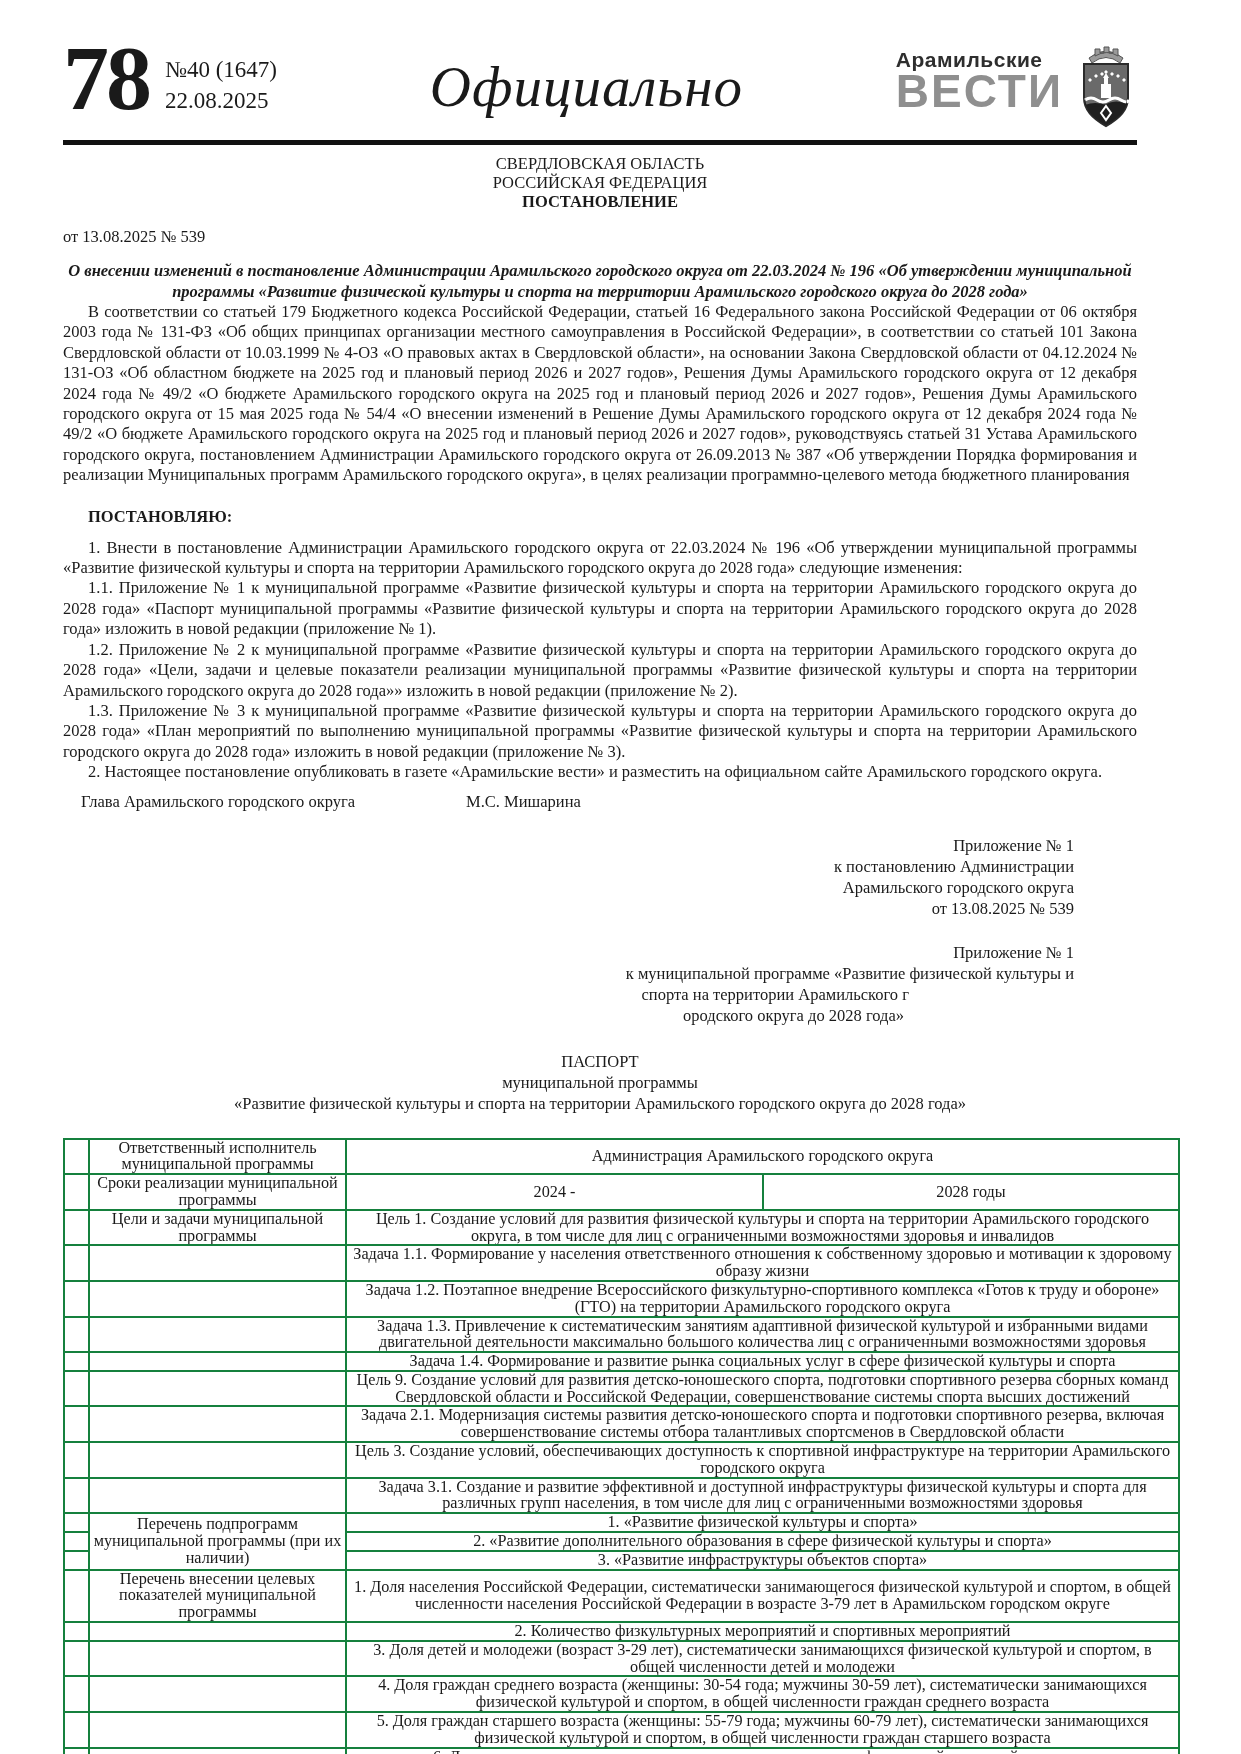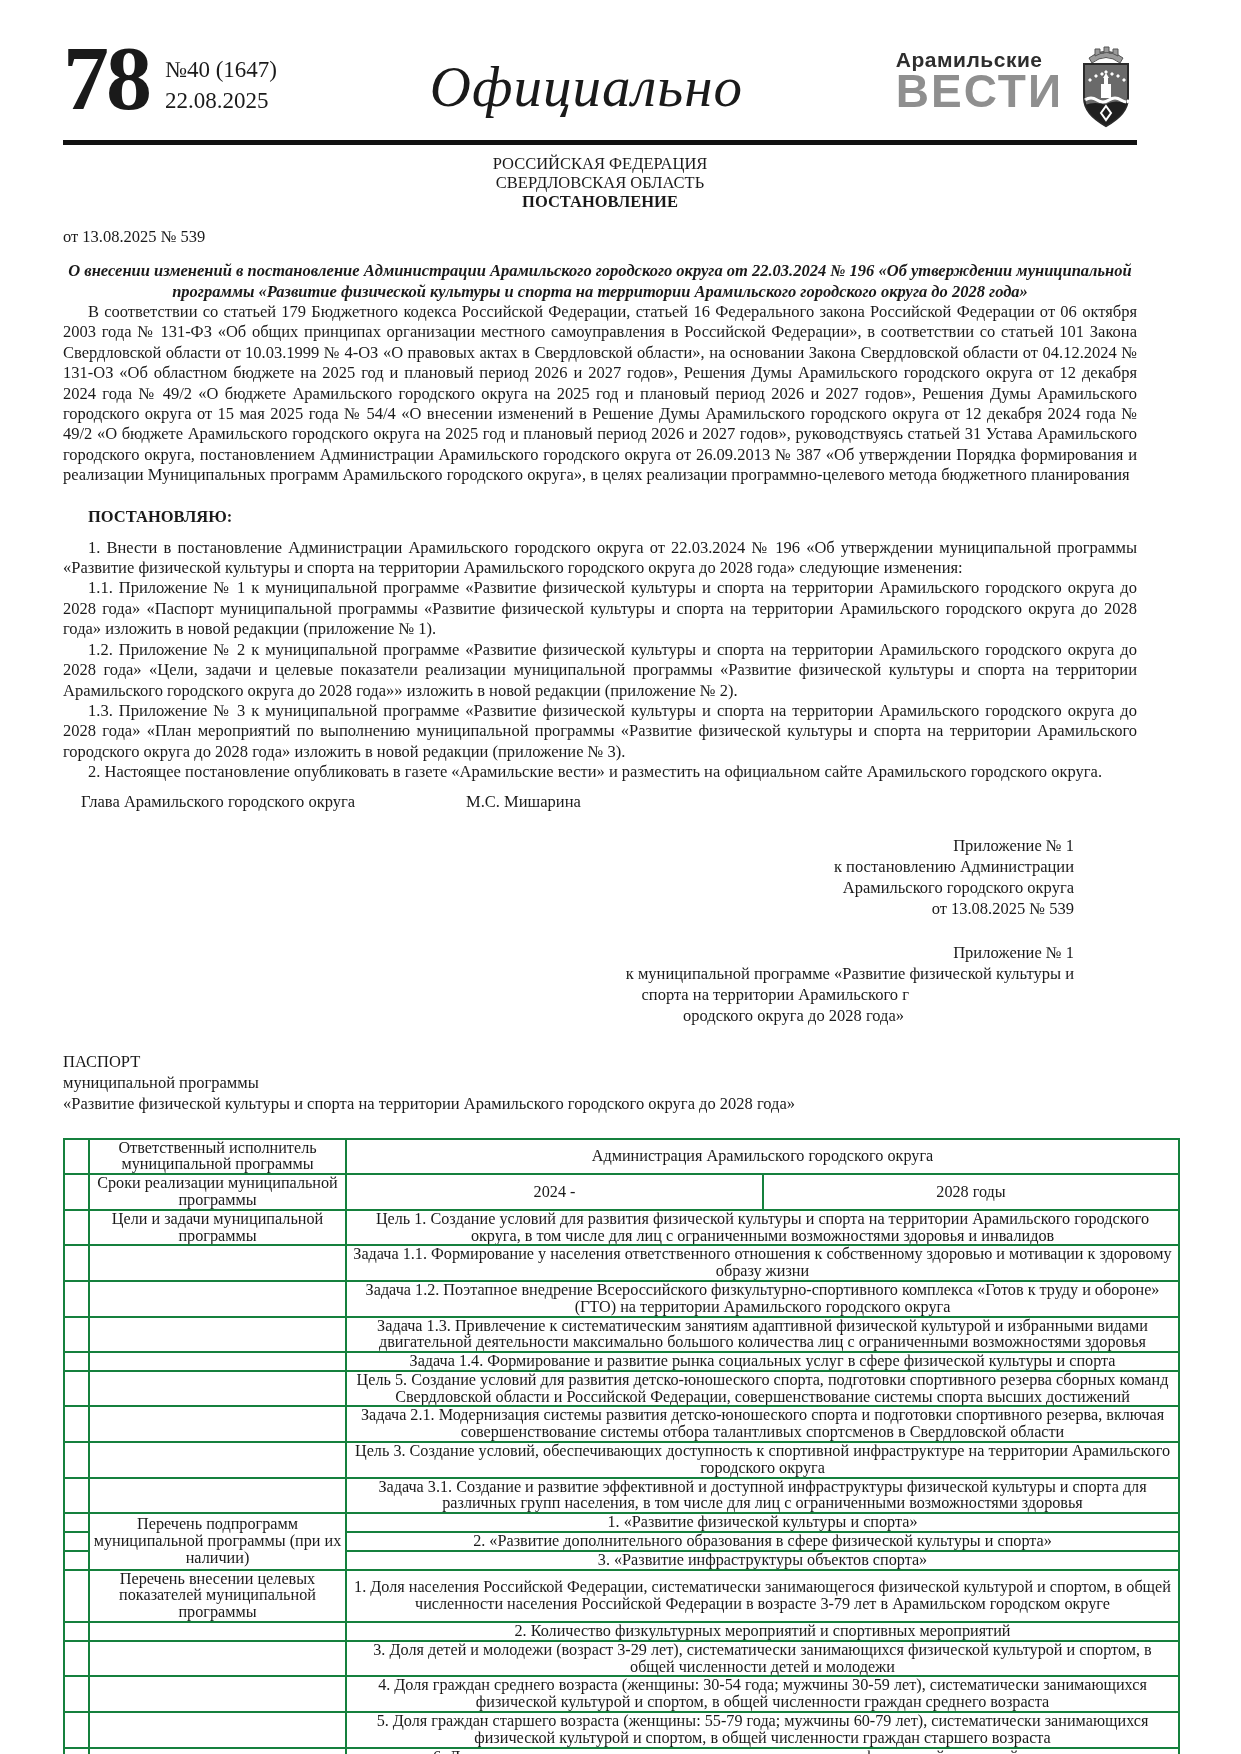--- a/index.html
+++ b/index.html
@@ -27,21 +27,21 @@
   p.body{margin:0;font-size:16.5px;line-height:20.4px;text-align:justify;text-indent:25px;}
   .preamble{margin-top:11px;}
   .resolve{margin-top:21px;font-weight:bold;font-size:16.5px;text-indent:25px;}
   .items{margin-top:11px;}
   .signature{margin-top:9px;display:flex;font-size:16.5px;padding-left:18px;}
   .sig-pos{width:385px;}
   
   .annex{margin-top:23px;font-size:16.5px;line-height:21px;text-align:right;padding-right:63px;}
   .annex .pr165{padding-right:165px;}
   .annex .pr170{padding-right:170px;}
-  .passport{margin-top:25px;font-size:16.5px;line-height:21px;}
+  .passport{text-align:center;margin-top:25px;font-size:16.5px;line-height:21px;}
   
   table.passport-table{
     border-collapse:collapse;margin:24px auto 0 auto;width:1115px;table-layout:fixed;
     font-size:16.2px;line-height:16.8px;
   }
   table.passport-table td{border:2px solid #15803d;padding:0 3px;vertical-align:middle;text-align:center;overflow:hidden;}
   td.c0{padding:0;}
   
   .crest{display:block;}
 </style>
@@ -94,22 +94,22 @@
 
         <path d="M31 64 l5 7 -5 7 -5 -7 z" fill="none" stroke="#ffffff" stroke-width="2"></path>
       </svg>
     </div>
   </div>
   <div class="rule"></div>
 
   <div class="content">
 
     <div class="doc-header">
+      <div>СВЕРДЛОВСКАЯ ОБЛАСТЬ</div>
       <div>РОССИЙСКАЯ ФЕДЕРАЦИЯ</div>
-      <div>СВЕРДЛОВСКАЯ ОБЛАСТЬ</div>
       <div class="bold">ПОСТАНОВЛЕНИЕ</div>
     </div>
 
     <div class="doc-date">от 13.08.2025 № 539</div>
 
     <div class="doc-title">О внесении изменений в постановление Администрации Арамильского городского округа от 22.03.2024 № 196 «Об утверждении муниципальной программы «Развитие физической культуры и спорта на территории Арамильского городского округа до 2028 года»</div>
 
     <p class="body preamble">В соответствии со статьей 179 Бюджетного кодекса Российской Федерации, статьей 16 Федерального закона Российской Федерации от 06 октября 2003 года № 131-ФЗ «Об общих принципах организации местного самоуправления в Российской Федерации», в соответствии со статьей 101 Закона Свердловской области от 10.03.1999 № 4-ОЗ «О правовых актах в Свердловской области», на основании Закона Свердловской области от 04.12.2024 № 131-ОЗ «Об областном бюджете на 2025 год и плановый период 2026 и 2027 годов», Решения Думы Арамильского городского округа от 12 декабря 2024 года № 49/2 «О бюджете Арамильского городского округа на 2025 год и плановый период 2026 и 2027 годов», Решения Думы Арамильского городского округа от 15 мая 2025 года № 54/4 «О внесении изменений в Решение Думы Арамильского городского округа от 12 декабря 2024 года № 49/2 «О бюджете Арамильского городского округа на 2025 год и плановый период 2026 и 2027 годов», руководствуясь статьей 31 Устава Арамильского городского округа, постановлением Администрации Арамильского городского округа от 26.09.2013 № 387 «Об утверждении Порядка формирования и реализации Муниципальных программ Арамильского городского округа», в целях реализации программно-целевого метода бюджетного планирования</p>
 
     <div class="resolve">ПОСТАНОВЛЯЮ:</div>
@@ -187,21 +187,21 @@
         <td colspan="2">Задача 1.3. Привлечение к систематическим занятиям адаптивной физической культурой и избранными видами двигательной деятельности максимально большого количества лиц с ограниченными возможностями здоровья</td>
       </tr>
       <tr>
         <td class="c0"></td>
         <td></td>
         <td colspan="2">Задача 1.4. Формирование и развитие рынка социальных услуг в сфере физической культуры и спорта</td>
       </tr>
       <tr>
         <td class="c0"></td>
         <td></td>
-        <td colspan="2">Цель 5. Создание условий для развития детско-юношеского спорта, подготовки спортивного резерва сборных команд Свердловской области и Российской Федерации, совершенствование системы спорта высших достижений</td>
+        <td colspan="2">Цель 9. Создание условий для развития детско-юношеского спорта, подготовки спортивного резерва сборных команд Свердловской области и Российской Федерации, совершенствование системы спорта высших достижений</td>
       </tr>
       <tr>
         <td class="c0"></td>
         <td></td>
         <td colspan="2">Задача 2.1. Модернизация системы развития детско-юношеского спорта и подготовки спортивного резерва, включая совершенствование системы отбора талантливых спортсменов в Свердловской области</td>
       </tr>
       <tr>
         <td class="c0"></td>
         <td></td>
         <td colspan="2">Цель 3. Создание условий, обеспечивающих доступность к спортивной инфраструктуре на территории Арамильского городского округа</td>

